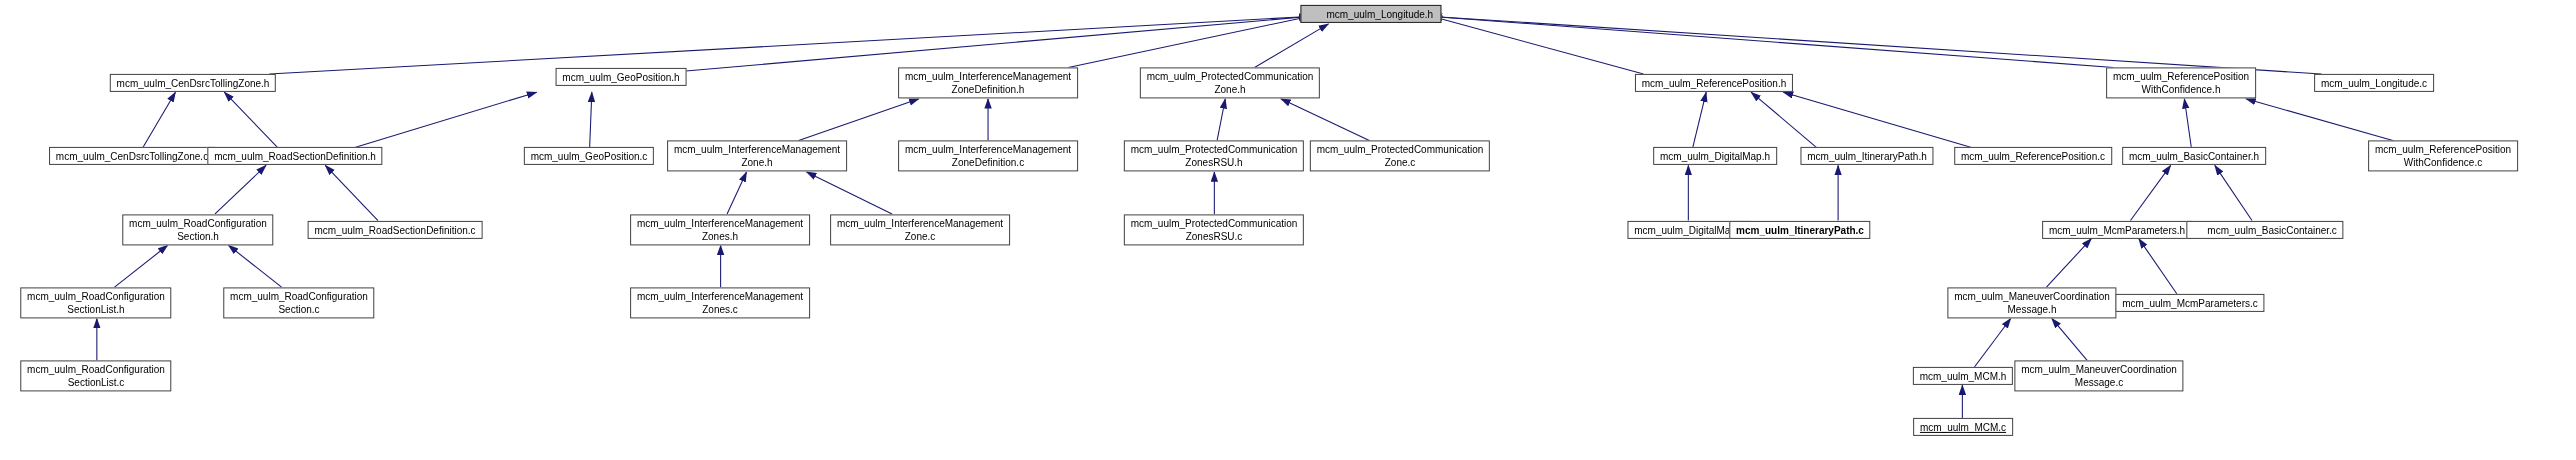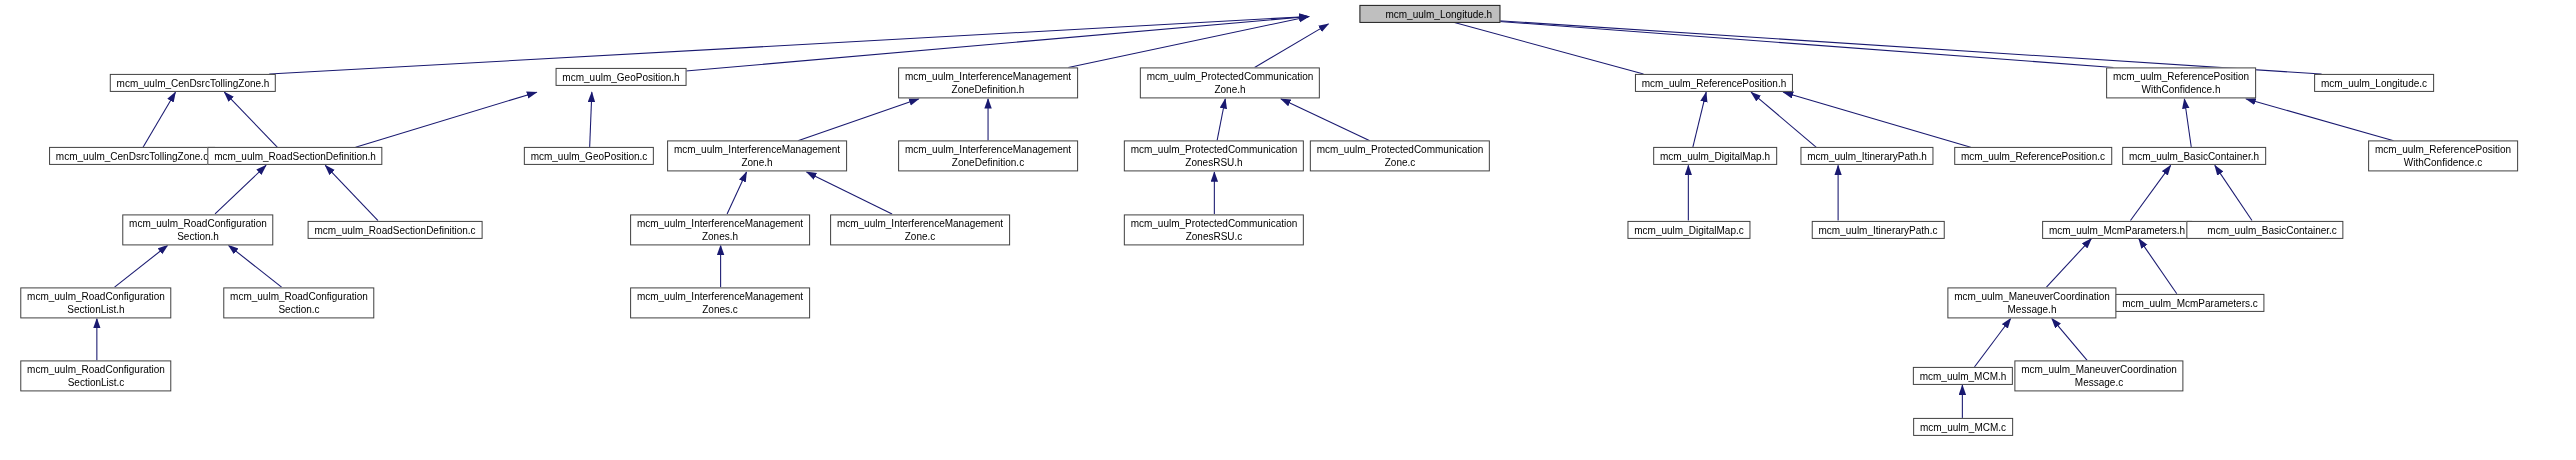--- a/index.html
+++ b/index.html
@@ -79,21 +79,21 @@
         <line x1="875" y1="349" x2="875" y2="298" stroke="#191970" stroke-width="1.3" marker-end="url(#arrow)"></line>
         <line x1="2486.2" y1="349" x2="2540.8" y2="290" stroke="#191970" stroke-width="1.3" marker-end="url(#arrow)"></line>
         <line x1="2644.6" y1="357" x2="2598.4" y2="290" stroke="#191970" stroke-width="1.3" marker-end="url(#arrow)"></line>
         <line x1="117" y1="438" x2="117" y2="387" stroke="#191970" stroke-width="1.3" marker-end="url(#arrow)"></line>
         <line x1="2398.7" y1="446" x2="2442.8" y2="387" stroke="#191970" stroke-width="1.3" marker-end="url(#arrow)"></line>
         <line x1="2535.65" y1="438" x2="2492.6" y2="387" stroke="#191970" stroke-width="1.3" marker-end="url(#arrow)"></line>
         <line x1="2384" y1="529" x2="2384" y2="468" stroke="#191970" stroke-width="1.3" marker-end="url(#arrow)"></line>
       </g>
   </svg>
 
-<div class="node root" style="left: 1430px; top: 14px; padding-left: 25px;">mcm_uulm_Longitude.h</div>
+<div class="node root" style="left: 1371px; top: 14px; padding-left: 25px;">mcm_uulm_Longitude.h</div>
     <div class="node" style="left: 193px; top: 83px;">mcm_uulm_CenDsrcTollingZone.h</div>
     <div class="node" style="left: 593px; top: 77px; margin-left: 28px;">mcm_uulm_GeoPosition.h</div>
     <div class="node" style="left: 988px; top: 83px;">mcm_uulm_InterferenceManagement
 ZoneDefinition.h</div>
     <div class="node" style="left: 1230px; top: 83px;">mcm_uulm_ProtectedCommunication
 Zone.h</div>
     <div class="node" style="left: 1714px; top: 83px;">mcm_uulm_ReferencePosition.h</div>
     <div class="node" style="left: 2181px; top: 83px;">mcm_uulm_ReferencePosition
 WithConfidence.h</div>
     <div class="node" style="left: 2374px; top: 83px;">mcm_uulm_Longitude.c</div>
@@ -117,32 +117,32 @@
     <div class="node" style="left: 198px; top: 230px;">mcm_uulm_RoadConfiguration
 Section.h</div>
     <div class="node" style="left: 395px; top: 230px;">mcm_uulm_RoadSectionDefinition.c</div>
     <div class="node" style="left: 720px; top: 230px;">mcm_uulm_InterferenceManagement
 Zones.h</div>
     <div class="node" style="left: 920px; top: 230px;">mcm_uulm_InterferenceManagement
 Zone.c</div>
     <div class="node" style="left: 1214px; top: 230px;">mcm_uulm_ProtectedCommunication
 ZonesRSU.c</div>
     <div class="node" style="left: 1689px; top: 230px;">mcm_uulm_DigitalMap.c</div>
-    <div class="node" style="left: 1878px; top: 230px;">mcm_uulm_ItineraryPath.c</div>
+    <div class="node" style="left: 1800px; top: 230px; font-weight: bold;">mcm_uulm_ItineraryPath.c</div>
     <div class="node" style="left: 2117px; top: 230px;">mcm_uulm_McmParameters.h</div>
     <div class="node" style="left: 2265px; top: 230px; padding-left: 20px;">mcm_uulm_BasicContainer.c</div>
     <div class="node" style="left: 96px; top: 303px;">mcm_uulm_RoadConfiguration
 SectionList.h</div>
     <div class="node" style="left: 299px; top: 303px;">mcm_uulm_RoadConfiguration
 Section.c</div>
     <div class="node" style="left: 720px; top: 303px;">mcm_uulm_InterferenceManagement
 Zones.c</div>
     <div class="node" style="left: 2032px; top: 303px;">mcm_uulm_ManeuverCoordination
 Message.h</div>
     <div class="node" style="left: 2190px; top: 303px;">mcm_uulm_McmParameters.c</div>
     <div class="node" style="left: 96px; top: 376px;">mcm_uulm_RoadConfiguration
 SectionList.c</div>
     <div class="node" style="left: 1963px; top: 376px;">mcm_uulm_MCM.h</div>
     <div class="node" style="left: 2099px; top: 376px;">mcm_uulm_ManeuverCoordination
 Message.c</div>
-    <div class="node" style="left: 1963px; top: 427px;">mcm_uulm_MCM.c</div>
+    <div class="node" style="left: 1963px; top: 427px; text-decoration: underline;">mcm_uulm_MCM.c</div>
   </div>
 
 
 </body></html>

